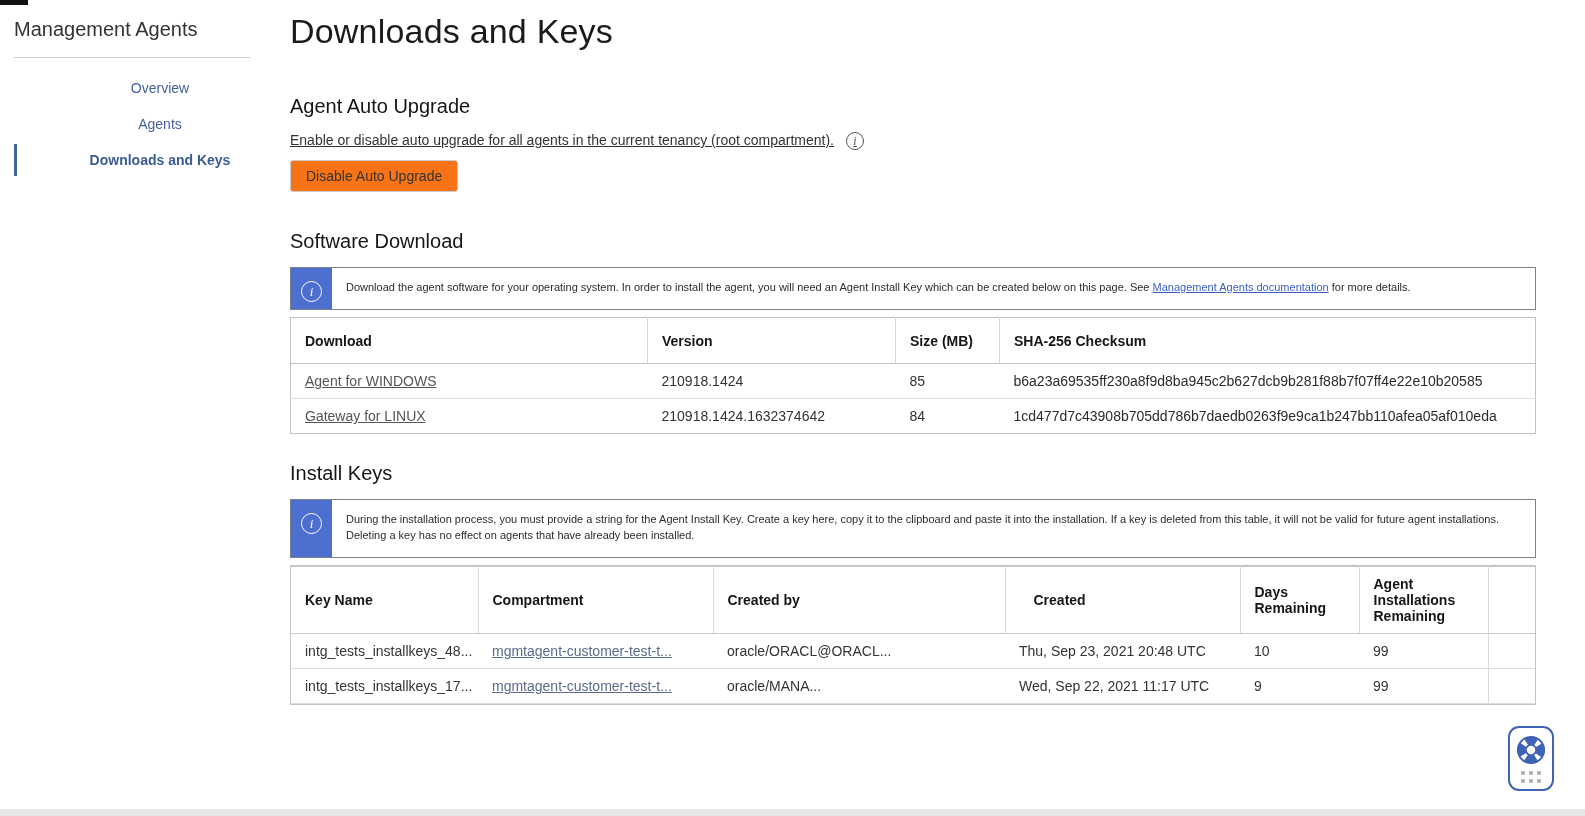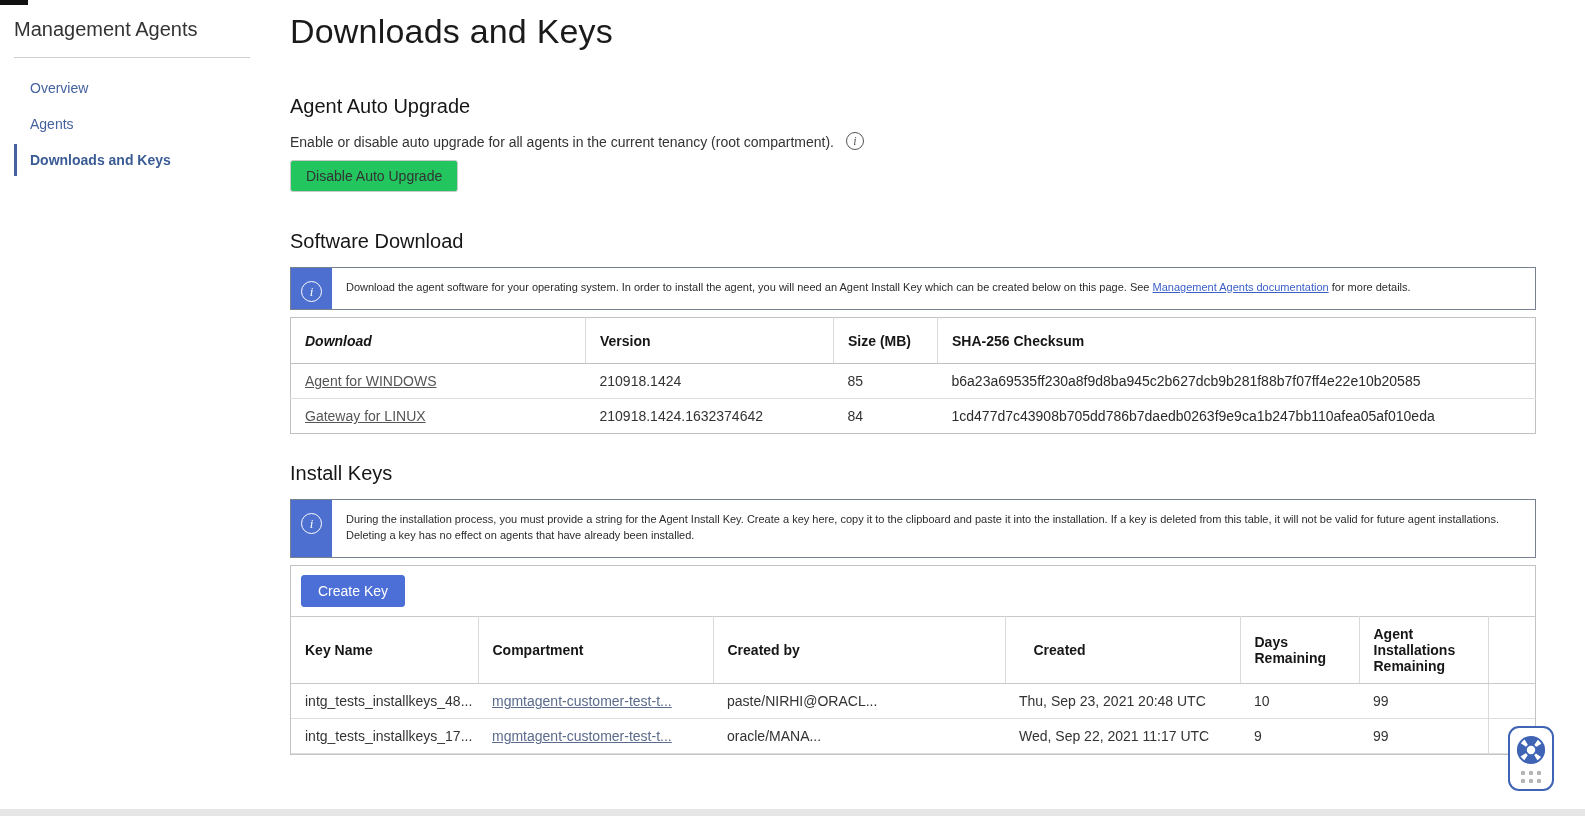--- a/index.html
+++ b/index.html
@@ -11,33 +11,33 @@
     font-size: 14px;
   }
   .corner-mark { position: absolute; top: 0; left: 0; width: 28px; height: 5px; background: #111; }
   .app { display: flex; }
 
   
   .sidebar { width: 290px; flex: 0 0 290px; padding: 18px 0 0 14px; }
   .sidebar-title { font-size: 20px; color: #333; margin: 0 0 16px 0; font-weight: 400; }
   .sidebar-divider { border: none; border-top: 1px solid #cfcfcf; margin: 0 0 14px 0; width: 236px; }
   .nav-item { display: block; padding: 8px 0 8px 13px; border-left: 3px solid transparent; margin-bottom: 4px;
-    color: #44629e; text-decoration: none; font-size: 14px; cursor: pointer; }
+    color: #44629e; text-decoration: none; font-size: 14px; cursor: pointer; text-align: center; }
   .nav-item.active { border-left-color: #44629e; color: #3a5c94; font-weight: bold; }
 
   
   .main { flex: 1; padding: 12px 51px 0 0; }
   .page-title { font-size: 34px; font-weight: 400; color: #1a1a1a; margin: 0 0 44px 0; letter-spacing: .2px; }
   .section-heading { font-size: 20px; font-weight: 400; color: #161616; margin: 0 0 14px 0; }
-  .auto-upgrade-desc { font-size: 14px; color: #333; margin: 0 0 10px 0; display: flex; align-items: flex-end; }
+  .auto-upgrade-desc { font-size: 14px; color: #333; margin: 0 0 10px 0; display: flex; align-items: flex-start; text-decoration: underline; }
   .info-outline-icon { display: inline-flex; align-items: center; justify-content: center;
     width: 18px; height: 18px; border: 1px solid #555; border-radius: 50%;
     font-family: "Liberation Serif", "DejaVu Serif", serif; font-style: italic; font-size: 12px;
     color: #555; margin-left: 12px; cursor: pointer; flex: 0 0 auto; }
-  .btn-secondary { display: inline-block; background: #22c55e; border: 1px solid #c9c9c9; border-radius: 3px;
+  .btn-secondary { display: inline-block; background: #f97316; border: 1px solid #c9c9c9; border-radius: 3px;
     padding: 7px 15px; font-size: 14px; color: #333; cursor: pointer;
     font-family: "Liberation Sans", "DejaVu Sans", sans-serif; }
   .section { margin-top: 38px; }
 
   
   .info-banner { display: flex; border: 1px solid #78828f; background: #fff; margin-bottom: 7px; }
   .info-banner-strip { flex: 0 0 41px; background: #4c6fd0; display: flex; align-items: flex-start; justify-content: center; padding-top: 13px; }
   .info-banner-icon { width: 21px; height: 21px; border: 1.5px solid #fff; border-radius: 50%;
     display: flex; align-items: center; justify-content: center; color: #fff;
     font-family: "Liberation Serif", "DejaVu Serif", serif; font-style: italic; font-size: 13px; }
@@ -74,21 +74,21 @@
     background: #fff; border: 2px solid #3f64b5; border-radius: 11px;
     display: flex; flex-direction: column; align-items: center; justify-content: center; gap: 6px;
     cursor: pointer; z-index: 10; }
   .dots-grid { display: grid; grid-template-columns: repeat(3, 4px); grid-template-rows: repeat(2, 4px);
     gap: 4px; cursor: grab; }
   .dots-grid span { width: 4px; height: 4px; background: #b5b5b5; border-radius: 1px; }
 
   .bottom-strip { position: absolute; left: 0; bottom: 0; width: 100%; height: 7px; background: #e6e6e6; }
 
   
-  .dl-col-name { width: 295px; font-style: italic; } .dl-col-version { width: 248px; } .dl-col-size { width: 104px; }
+  .dl-col-name { width: 357px; } .dl-col-version { width: 248px; } .dl-col-size { width: 104px; }
   
   .k-col-name { width: 187px; } .k-col-comp { width: 235px; } .k-col-createdby { width: 292px; }
   .k-col-created { width: 235px; padding-left: 28px; } .k-col-days { width: 119px; } .k-col-installs { width: 129px; }
   .k-col-action { width: 47px; }
 </style>
 </head>
 <body>
 
 <div class="corner-mark"></div>
 
@@ -158,40 +158,37 @@
       <h2 class="section-heading">Install Keys</h2>
 
       <div class="info-banner">
         <div class="info-banner-strip">
           <span class="info-banner-icon">i</span>
         </div>
         <div class="info-banner-body">During the installation process, you must provide a string for the Agent Install Key. Create a key here, copy it to the clipboard and paste it into the installation. If a key is deleted from this table, it will not be valid for future agent installations. Deleting a key has no effect on agents that have already been installed.</div>
       </div>
 
       <div class="keys-container">
-        <div class="keys-toolbar">
-          <button class="btn-primary">Create Key</button>
-        </div>
         <table class="keys-table">
           <thead>
             <tr>
               <th class="k-col-name">Key Name</th>
               <th class="k-col-comp">Compartment</th>
               <th class="k-col-createdby">Created by</th>
               <th class="k-col-created">Created</th>
               <th class="k-col-days">Days Remaining</th>
               <th class="k-col-installs">Agent Installations Remaining</th>
               <th class="k-col-action action-col"></th>
             </tr>
           </thead>
           <tbody>
             <tr>
               <td>intg_tests_installkeys_48...</td>
               <td><a class="compartment-link">mgmtagent-customer-test-t...</a></td>
-              <td>paste/NIRHI@ORACL...</td>
+              <td>oracle/ORACL@ORACL...</td>
               <td>Thu, Sep 23, 2021 20:48 UTC</td>
               <td>10</td>
               <td>99</td>
               <td class="action-cell"></td>
             </tr>
             <tr>
               <td>intg_tests_installkeys_17...</td>
               <td><a class="compartment-link">mgmtagent-customer-test-t...</a></td>
               <td>oracle/MANA...</td>
               <td>Wed, Sep 22, 2021 11:17 UTC</td>

